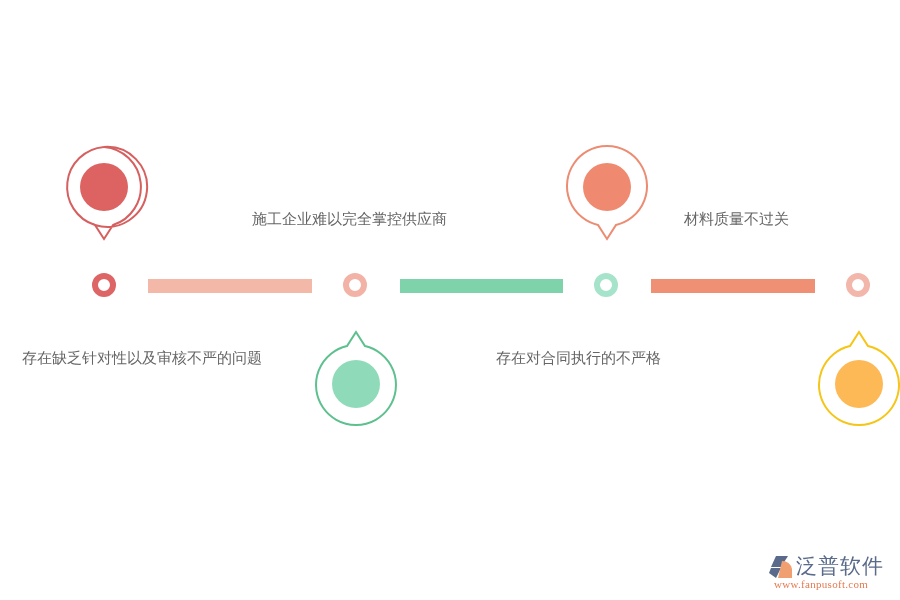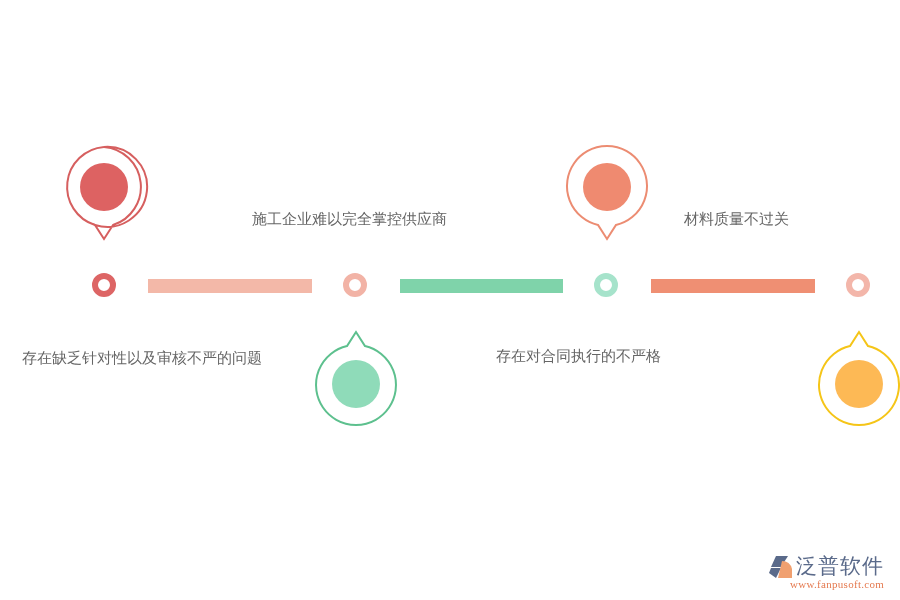--- a/index.html
+++ b/index.html
@@ -16,21 +16,21 @@
   .pin { position: absolute; width: 90px; height: 100px; }
   .label {
     position: absolute; font-size: 15px; color: #666666; white-space: nowrap; line-height: 20px;
   }
   .logo { position: absolute; left: 768px; top: 553px; width: 130px; height: 40px; }
   .logo-text {
     position: absolute; left: 28px; top: 0; font-family: "DejaVu Sans", "Liberation Sans", sans-serif;
     font-size: 21px; color: #5a6a8a; letter-spacing: 1px; line-height: 26px;
   }
   .logo-url {
-    position: absolute; left: 22px; top: 25px; font-family: "Liberation Serif", serif;
+    position: absolute; left: 6px; top: 25px; font-family: "Liberation Serif", serif;
     font-size: 11px; color: #e57a50; line-height: 12px; letter-spacing: 0.3px;
   }
 </style>
 </head>
 <body>
 
 <div class="ring" style="left:92px;top:273px;border-color:#dd6565;"></div>
 <div class="ring" style="left:343px;top:273px;border-color:#f2b3a6;"></div>
 <div class="ring" style="left:594px;top:273px;border-color:#a6e3cb;"></div>
 <div class="ring" style="left:846px;top:273px;border-color:#f3b6aa;"></div>
@@ -55,21 +55,21 @@
   <circle cx="45" cy="44" r="24" fill="#ef8a70"></circle>
 </svg>
 
 <svg class="pin" style="left:814px;top:328px;" viewBox="0 0 90 100">
   <path d="M45 4 L36 18 A40 40 0 1 0 54 18 Z" fill="#fff" stroke="#f5c518" stroke-width="2"></path>
   <circle cx="45" cy="56" r="24" fill="#fdb955"></circle>
 </svg>
 
 <div class="label" style="left:6px;top:348px;margin-left:16px;">存在缺乏针对性以及审核不严的问题</div>
 <div class="label" style="left:252px;top:209px;">施工企业难以完全掌控供应商</div>
-<div class="label" style="left:496px;top:348px;font-family:Liberation Mono, monospace;">存在对合同执行的不严格</div>
+<div class="label" style="left:496px;top:348px;">存在对合同执行的不严格</div>
 <div class="label" style="left:684px;top:209px;">材料质量不过关</div>
 
 <div class="logo">
   <svg class="abs" style="left:0;top:2px;" width="26" height="24" viewBox="0 0 26 24">
     <path d="M8 1 L20 1 L13 12 L3 12 Z" fill="#5a6a8a"></path>
     <path d="M3 13 L13 13 L8 23 L1 18 Z" fill="#5a6a8a"></path>
     <path d="M14 6 Q22 6 24 14 L24 23 L10 23 Z" fill="#f0a070"></path>
   </svg>
   <div class="logo-text">泛普软件</div>
   <div class="logo-url">www.fanpusoft.com</div>

